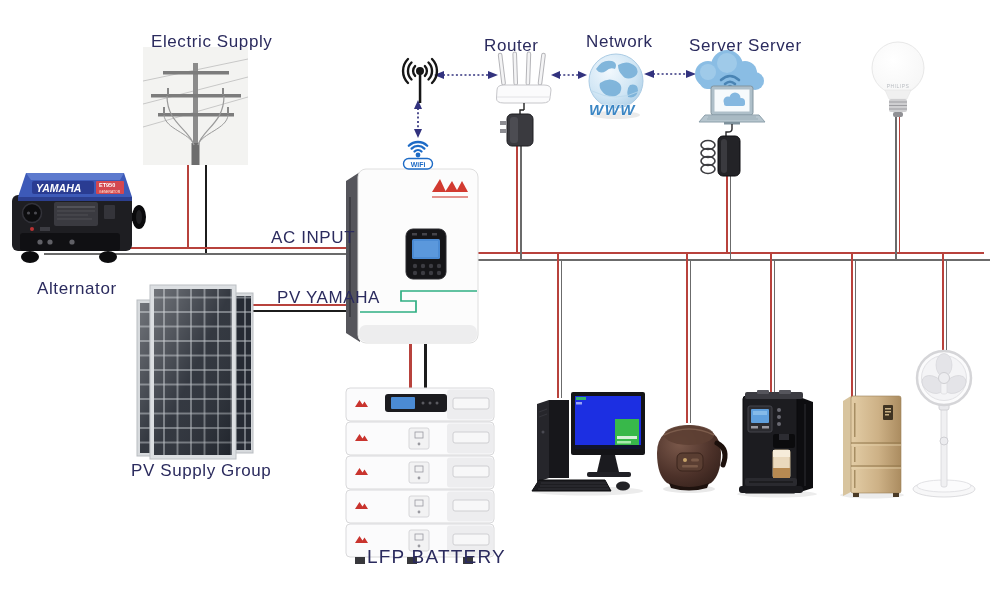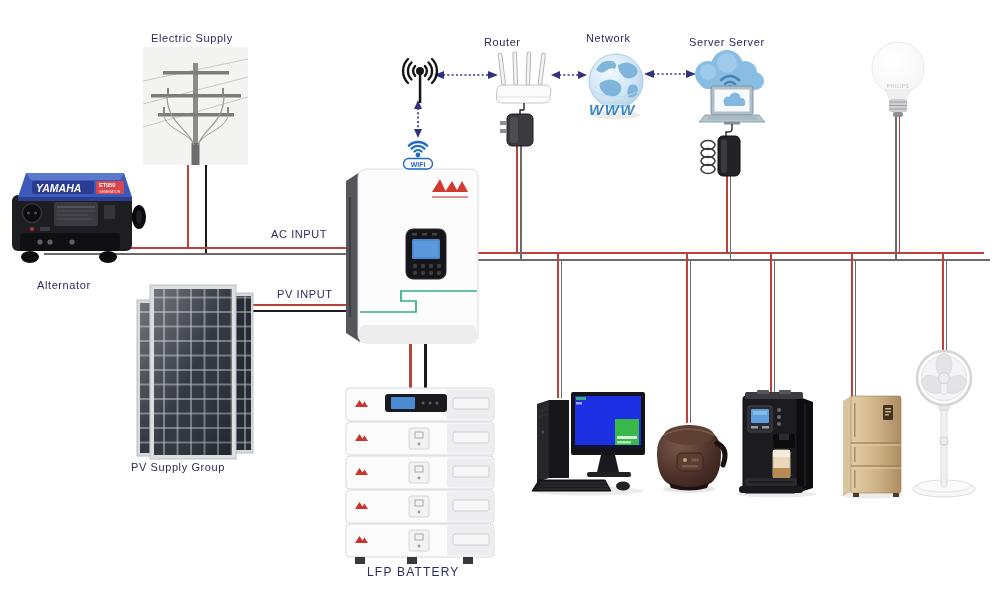--- a/index.html
+++ b/index.html
@@ -1,18 +1,18 @@
 <!DOCTYPE html>
 <html><head>
 <meta charset="utf-8">
 <style>
   html,body{margin:0;padding:0;background:#fff;}
   .stage{position:relative;width:1000px;height:596px;background:#ffffff;overflow:hidden;
          font-family:"Liberation Sans",sans-serif;}
-  .lbl{position:absolute;color:#2b2b5e;font-size:11px;letter-spacing:.6px;white-space:nowrap;}
+  .lbl{position:absolute;color:#2b2b5e;font-size:17px;letter-spacing:.6px;white-space:nowrap;}
   .hw,.vw{position:absolute;}
   .hw{height:1.6px;}
   .vw{width:1.6px;}
   .red{background:#b8423c}
   .gray{background:#6b6b6b}
   .blk{background:#1c1c1c}
   .dev{position:absolute;}
   svg{display:block;overflow:visible;}
 </style>
 </head>
@@ -483,17 +483,17 @@
     <rect x="32" y="33" width="6" height="12" rx="2" fill="#f3f3f5" stroke="#d8d8db" stroke-width="0.6"></rect>
     <circle cx="35" cy="29" r="5.5" fill="#ededf0" stroke="#cfcfd3"></circle>
   </svg>
 
   <div class="lbl" style="left:151px;top:32px">Electric Supply</div>
   <div class="lbl" style="left:484px;top:36px">Router</div>
   <div class="lbl" style="left:586px;top:32px">Network</div>
   <div class="lbl" style="left:689px;top:36px">Server Server</div>
   <div class="lbl" style="left:37px;top:279px">Alternator</div>
   <div class="lbl" style="left:271px;top:228px">AC INPUT</div>
-  <div class="lbl" style="left:277px;top:288px">PV INPUT</div>
+  <div class="lbl" style="left:277px;top:288px">PV YAMAHA</div>
   <div class="lbl" style="left:131px;top:461px">PV Supply Group</div>
-  <div class="lbl" style="left:367px;top:565px;font-size:12px;letter-spacing:1.2px">LFP BATTERY</div>
+  <div class="lbl" style="left:367px;top:546px;font-size:19px;letter-spacing:1.2px">LFP BATTERY</div>
 
 </div>
 
 </body></html>

